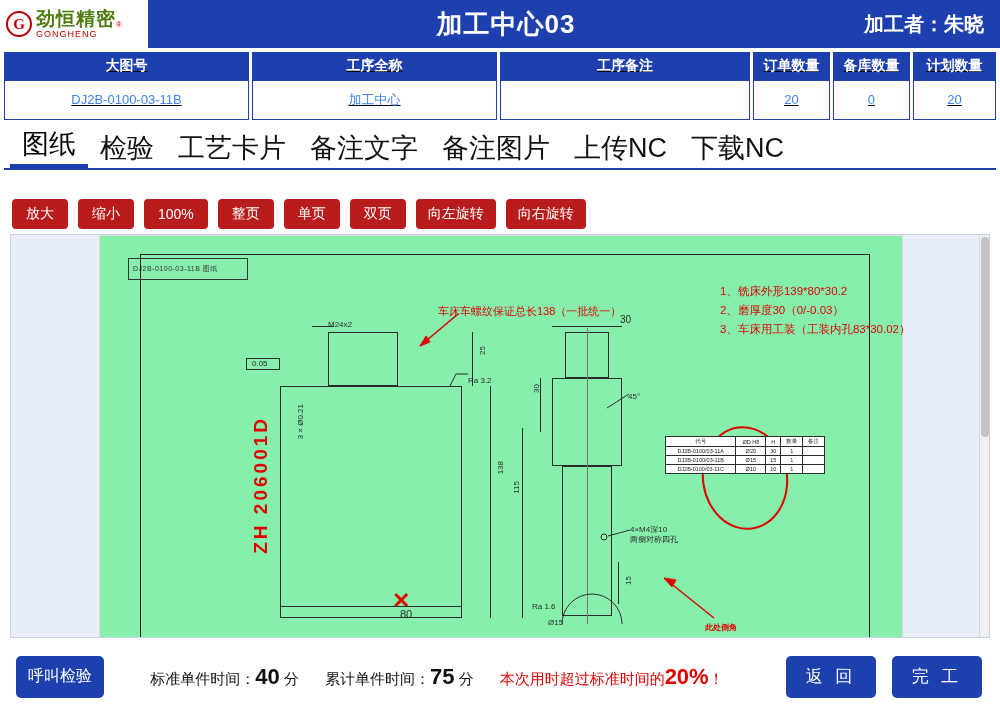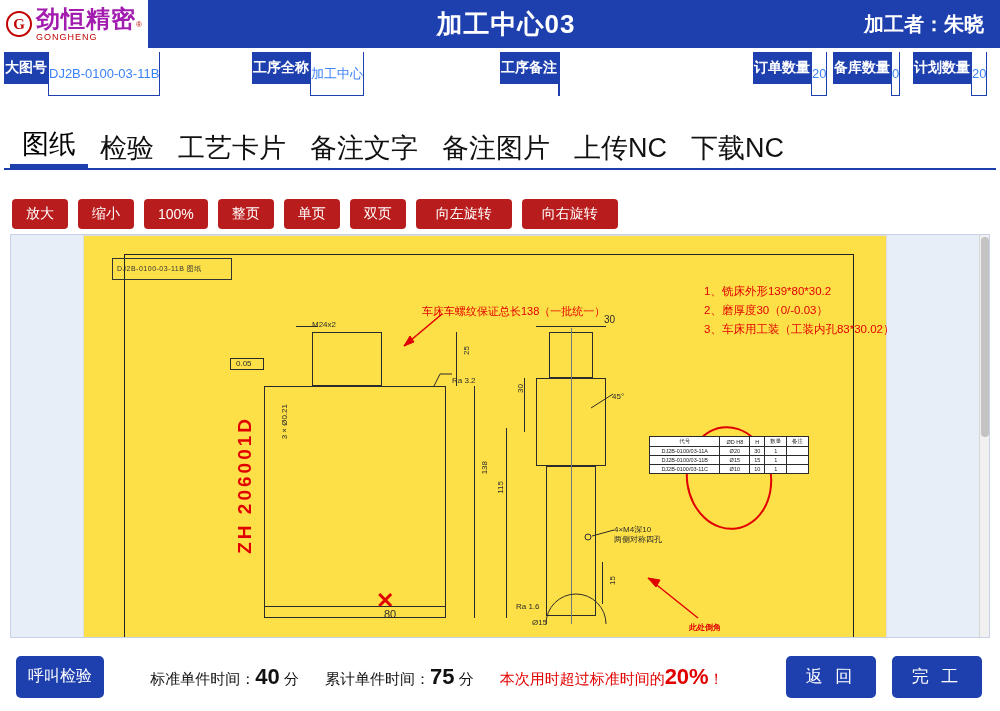--- a/index.html
+++ b/index.html
@@ -31,40 +31,40 @@
   }
   .logo-mark {
     width: 26px; height: 26px; border-radius: 50%;
     border: 2px solid #c00000;
     color: #c00000; font-size: 15px; font-weight: bold;
     display: flex; align-items: center; justify-content: center;
     margin-right: 4px;
     font-family: "Liberation Serif", serif;
   }
   .logo-text-wrap { display: flex; flex-direction: column; line-height: 1; }
-  .logo-cn { color: #a21caf; font-size: 24px; font-weight: bold; letter-spacing: 1px; }
+  .logo-cn { color: #4d7c0f; font-size: 19px; font-weight: bold; letter-spacing: 1px; }
   .logo-en { color: #c00000; font-size: 9px; letter-spacing: 1px; margin-top: 2px; }
   .logo-reg { font-size: 8px; vertical-align: super; }
   .header-title {
     flex: 1; text-align: center;
     color: #ffffff; font-size: 26px; font-weight: bold;
     letter-spacing: 1px;
   }
   .header-operator {
     color: #ffffff; font-size: 20px; font-weight: bold;
     padding-right: 16px; white-space: nowrap;
   }
 
   
   .info-table {
     position: absolute; left: 4px; top: 52px;
     width: 992px; height: 68px;
     display: flex;
   }
-  .info-col { display: flex; flex-direction: row; margin-right: 3px; }
+  .info-col { display: flex; flex-direction: column; margin-right: 3px; text-decoration: underline; }
   .info-col:last-child { margin-right: 0; }
   .info-head {
     background: #1e3fae; color: #ffffff;
     font-size: 14px; font-weight: bold;
     height: 32px; display: flex; align-items: center; justify-content: center;
     border: 1px solid #1e3fae;
   }
   .info-cell {
     background: #ffffff; color: #3b82f6;
     font-size: 13px;
@@ -105,34 +105,34 @@
   }
   .tbtn {
     background: #b91c1c; color: #ffffff;
     font-size: 14px;
     border: none; border-radius: 4px;
     height: 30px; padding: 0 14px;
     cursor: pointer;
     display: flex; align-items: center; justify-content: center;
     white-space: nowrap;
   }
-  .tbtn.w-wide { padding: 0 20px; }
+  .tbtn.w-wide { padding: 0 12px; }
 
   
   .viewer {
     position: absolute; left: 10px; top: 234px;
     width: 980px; height: 404px;
     background: #e8eef7;
     border: 1px solid #c7d2e4;
     overflow: hidden;
   }
   .paper {
-    position: absolute; left: 72px; top: 0px;
+    position: absolute; left: 88px; top: 0px;
     width: 804px; height: 404px;
-    background: #fde047;
+    background: #86efac;
     border: 1px solid #dddddd;
   }
   .scroll-v {
     position: absolute; right: 0; top: 0;
     width: 10px; height: 404px;
     background: #f0f0f0; border-left: 1px solid #d7d7d7;
   }
   .scroll-v .thumb {
     position: absolute; left: 1px; top: 2px;
     width: 8px; height: 200px; background: #c3c3c3; border-radius: 4px;

